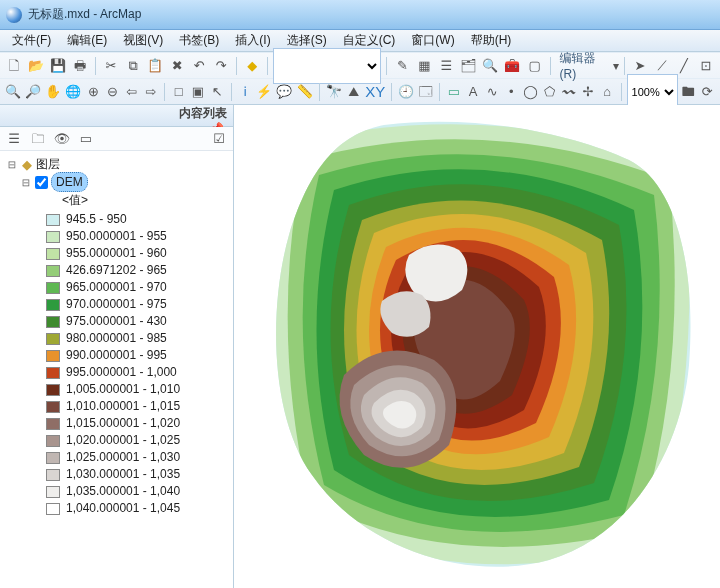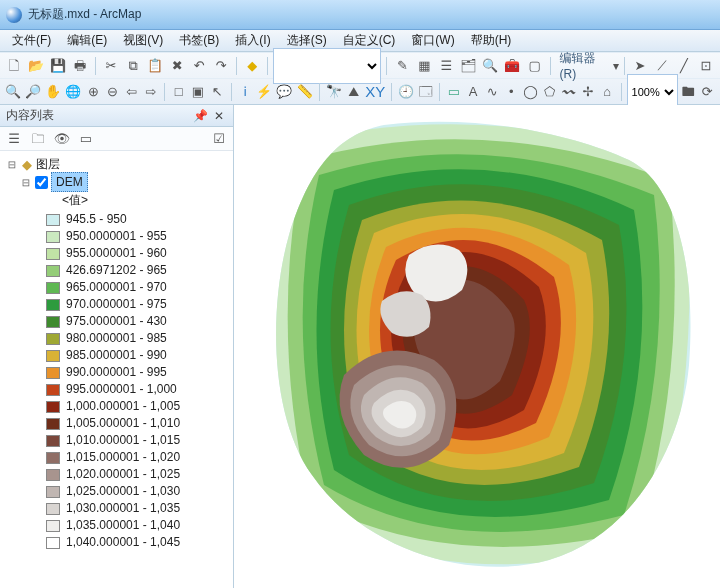--- a/index.html
+++ b/index.html
@@ -18,31 +18,31 @@
 .toolbars { background: linear-gradient(#f6f9fc,#e6eef7); border-bottom: 1px solid #b9cfdf; }
 .tb-row { height: 26px; display: flex; align-items: center; border-top: 1px solid #e3edf6; padding: 0 4px; gap: 2px; }
 .tb-btn { width: 22px; height: 22px; display: inline-flex; align-items: center; justify-content: center; border: 1px solid transparent; border-radius: 2px; color: #555; background: transparent; }
 .tb-sep { width: 1px; height: 18px; background: #b9cfdf; margin: 0 3px; }
 .tb-label { color: #3a5a7a; padding: 0 4px; }
 select.tb-select { height: 36px; border: 1px solid #a9c7e6; background: #fff; font-size: 11px; }
 
 
 .main { display: flex; height: calc(588px - 30px - 22px - 52px); }
 .toc { width: 234px; border-right: 1px solid #b9cfdf; background: #fff; display: flex; flex-direction: column; }
-.toc-header { height: 22px; background: linear-gradient(#eef5fc,#d9e7f5); border-bottom: 1px solid #b9cfdf; display: flex; align-items: center; padding: 0 6px; font-weight: 400; color: #444; }
+.toc-header { height: 22px; background: linear-gradient(#eef5fc,#d9e7f5); border-bottom: 1px solid #b9cfdf; display: flex; align-items: flex-end; padding: 0 6px; font-weight: 700; color: #444; flex-direction: column; }
 .toc-header .spacer { flex: 1; }
 .toc-header .pane-btn { cursor: default; padding: 0 3px; color: #444; }
 .toc-tools { height: 24px; border-bottom: 1px solid #e0e7ee; display: flex; align-items: center; padding: 0 4px; gap: 4px; background: #fafcfe; }
 .toc-tools .tb-btn { width: 20px; height: 20px; }
 
 .tree { flex: 1; padding: 4px 4px 8px 4px; overflow: auto; color: #222; }
 .tree-row { display: flex; align-items: center; height: 18px; padding: 0 2px; white-space: nowrap; }
 .twisty { width: 12px; text-align: center; color: #666; cursor: default; font-size: 10px; }
 .cb { width: 13px; height: 13px; margin: 0 3px; }
-.layer-label { padding: 2px 4px; border-radius: 0; }
+.layer-label { padding: 2px 4px; border-radius: 9px; }
 .layer-label.selected { background: #9fd3ff; border: 1px dotted #3a7ab7; }
 .heading-label { padding-left: 24px; color: #222; }
 .legend-row { display: flex; align-items: flex-end; height: 17px; padding-left: 42px; }
 .swatch { width: 14px; height: 12px; border: 1px solid #888; margin-right: 6px; }
 
 
 .mapview { flex: 1; background: #ffffff; position: relative; overflow: hidden; }
 .mapview svg { width: 100%; height: 100%; }
 
 
@@ -319,34 +319,26 @@
           </div>
           <div class="legend-row">
             <span class="swatch" style="background: rgb(63, 139, 46);"></span>
             <span>975.0000001 - 430</span>
           </div>
           <div class="legend-row">
             <span class="swatch" style="background: rgb(159, 168, 51);"></span>
             <span>980.0000001 - 985</span>
           </div>
           <div class="legend-row">
-            <span class="swatch" style="background: rgb(217, 178, 53);"></span>
-            <span>985.0000001 - 990</span>
-          </div>
-          <div class="legend-row">
             <span class="swatch" style="background: rgb(232, 146, 43);"></span>
             <span>990.0000001 - 995</span>
           </div>
           <div class="legend-row">
             <span class="swatch" style="background: rgb(196, 68, 26);"></span>
             <span>995.0000001 - 1,000</span>
-          </div>
-          <div class="legend-row">
-            <span class="swatch" style="background: rgb(140, 38, 18);"></span>
-            <span>1,000.000001 - 1,005</span>
           </div>
           <div class="legend-row">
             <span class="swatch" style="background: rgb(110, 45, 25);"></span>
             <span>1,005.000001 - 1,010</span>
           </div>
           <div class="legend-row">
             <span class="swatch" style="background: rgb(122, 71, 59);"></span>
             <span>1,010.000001 - 1,015</span>
           </div>
           <div class="legend-row">

